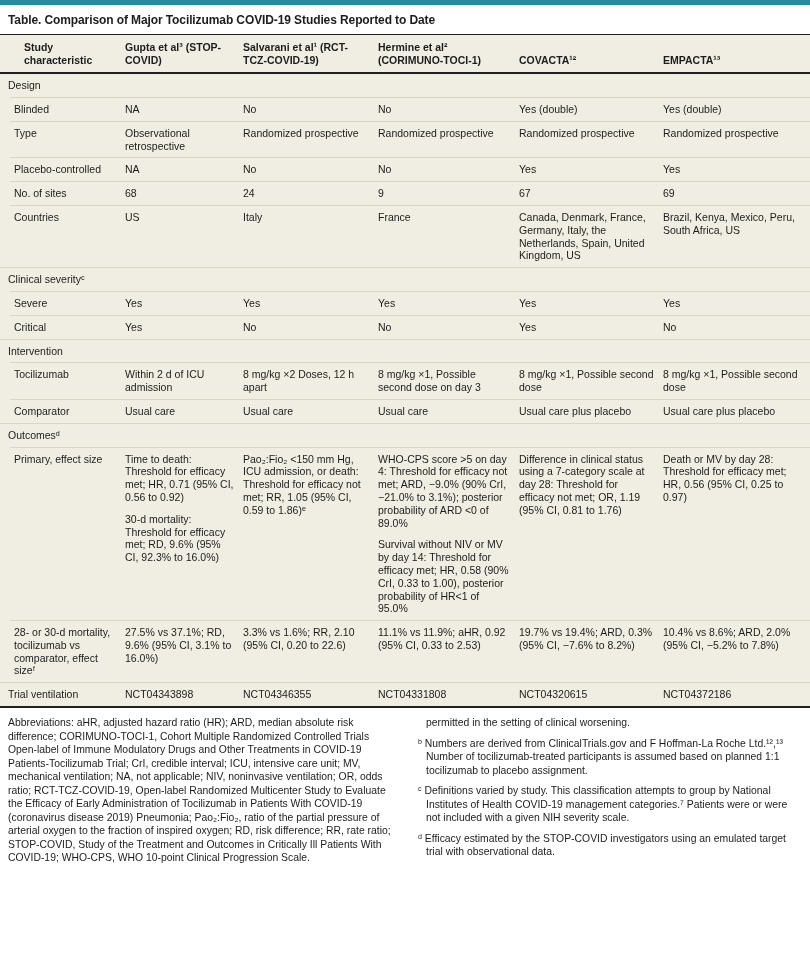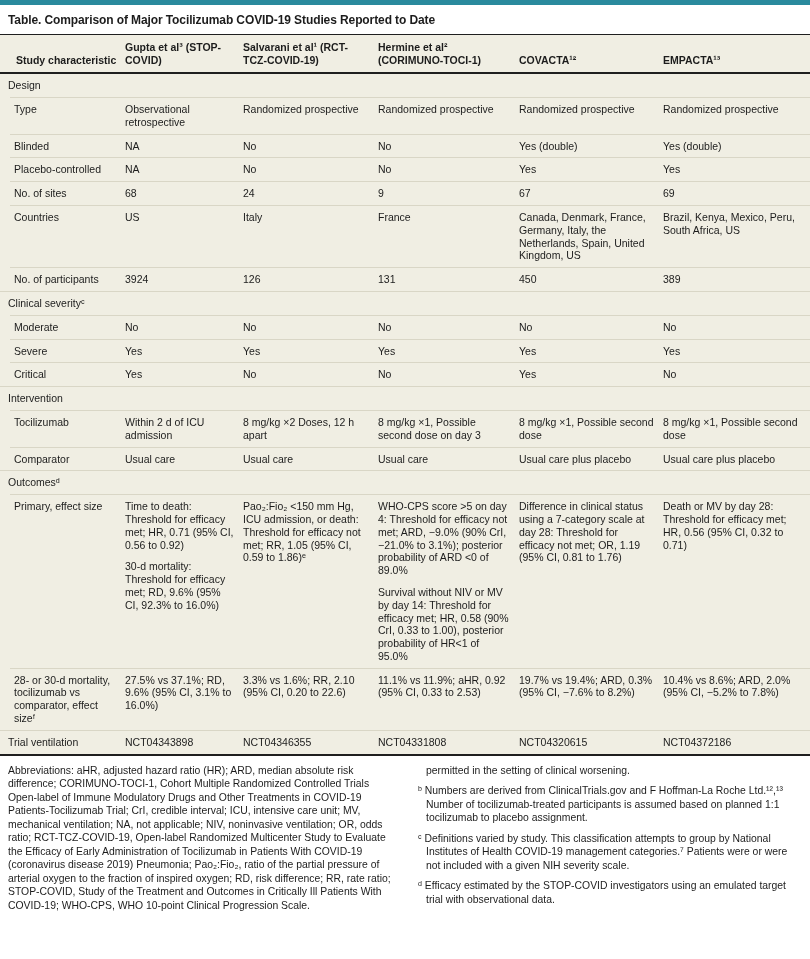--- a/index.html
+++ b/index.html
@@ -29,21 +29,21 @@
     border-bottom:2px solid var(--rule-dark);
     font-size:10.5px;line-height:1.22;
   }
   col.c1{width:125px;} col.c2{width:118px;} col.c3{width:135px;}
   col.c4{width:141px;} col.c5{width:144px;} col.c6{width:147px;}
   thead th{
     text-align:left;vertical-align:bottom;font-weight:700;
     padding:6px 8px 6px 0;border-bottom:2px solid var(--rule-dark);
     font-size:10.5px;line-height:1.2;
   }
-  thead th:first-child{padding-left:16px;}
+  thead th:first-child{padding-left:24px;}
   tbody td{vertical-align:top;border-top:1px solid var(--rule-light);}
   tbody tr:first-child td{border-top:none;}
   td.section-cell{padding:5px 8px 5px 8px;}
   td.label-cell{padding:5px 8px 5px 8px;}
   td.label-cell.indent{padding-left:14px;border-top-color:transparent;position:relative;}
   tbody tr:first-child td.label-cell.indent{border-top:none;}
   td.label-cell.indent::before{
     content:"";position:absolute;top:-1px;left:10px;right:0;height:1px;
     background:var(--rule-light);
   }
@@ -83,67 +83,67 @@
       <th>Hermine et al² (CORIMUNO-TOCI-1)</th>
       <th>COVACTA¹²</th>
       <th>EMPACTA¹³</th>
     </tr>
   </thead>
   <tbody>
       <tr>
         <td colspan="6" class="section-cell">Design</td>
       </tr>
       <tr>
+        <td class="label-cell indent">Blinded</td>
+        <td class="data-cell">
+          <div class="para">NA</div>
+        </td>
+        <td class="data-cell">
+          <div class="para">No</div>
+        </td>
+        <td class="data-cell">
+          <div class="para">No</div>
+        </td>
+        <td class="data-cell">
+          <div class="para">Yes (double)</div>
+        </td>
+        <td class="data-cell">
+          <div class="para">Yes (double)</div>
+        </td>
+      </tr>
+      <tr>
         <td class="label-cell indent">Type</td>
         <td class="data-cell">
           <div class="para">Observational retrospective</div>
         </td>
         <td class="data-cell">
           <div class="para">Randomized prospective</div>
         </td>
         <td class="data-cell">
           <div class="para">Randomized prospective</div>
         </td>
         <td class="data-cell">
           <div class="para">Randomized prospective</div>
         </td>
         <td class="data-cell">
           <div class="para">Randomized prospective</div>
         </td>
       </tr>
       <tr>
-        <td class="label-cell indent">Blinded</td>
+        <td class="label-cell indent">Placebo-controlled</td>
         <td class="data-cell">
           <div class="para">NA</div>
         </td>
         <td class="data-cell">
           <div class="para">No</div>
         </td>
         <td class="data-cell">
           <div class="para">No</div>
         </td>
         <td class="data-cell">
-          <div class="para">Yes (double)</div>
-        </td>
-        <td class="data-cell">
-          <div class="para">Yes (double)</div>
-        </td>
-      </tr>
-      <tr>
-        <td class="label-cell indent">Placebo-controlled</td>
-        <td class="data-cell">
-          <div class="para">NA</div>
-        </td>
-        <td class="data-cell">
-          <div class="para">No</div>
-        </td>
-        <td class="data-cell">
-          <div class="para">No</div>
-        </td>
-        <td class="data-cell">
           <div class="para">Yes</div>
         </td>
         <td class="data-cell">
           <div class="para">Yes</div>
         </td>
       </tr>
       <tr>
         <td class="label-cell indent">No. of sites</td>
         <td class="data-cell">
           <div class="para">68</div>
@@ -173,57 +173,21 @@
           <div class="para">France</div>
         </td>
         <td class="data-cell">
           <div class="para">Canada, Denmark, France, Germany, Italy, the Netherlands, Spain, United Kingdom, US</div>
         </td>
         <td class="data-cell">
           <div class="para">Brazil, Kenya, Mexico, Peru, South Africa, US</div>
         </td>
       </tr>
       <tr>
-        <td class="label-cell indent">No. of participants</td>
-        <td class="data-cell">
-          <div class="para">3924</div>
-        </td>
-        <td class="data-cell">
-          <div class="para">126</div>
-        </td>
-        <td class="data-cell">
-          <div class="para">131</div>
-        </td>
-        <td class="data-cell">
-          <div class="para">450</div>
-        </td>
-        <td class="data-cell">
-          <div class="para">389</div>
-        </td>
-      </tr>
-      <tr>
         <td colspan="6" class="section-cell">Clinical severityᶜ</td>
-      </tr>
-      <tr>
-        <td class="label-cell indent">Moderate</td>
-        <td class="data-cell">
-          <div class="para">No</div>
-        </td>
-        <td class="data-cell">
-          <div class="para">No</div>
-        </td>
-        <td class="data-cell">
-          <div class="para">No</div>
-        </td>
-        <td class="data-cell">
-          <div class="para">No</div>
-        </td>
-        <td class="data-cell">
-          <div class="para">No</div>
-        </td>
       </tr>
       <tr>
         <td class="label-cell indent">Severe</td>
         <td class="data-cell">
           <div class="para">Yes</div>
         </td>
         <td class="data-cell">
           <div class="para">Yes</div>
         </td>
         <td class="data-cell">
@@ -306,21 +270,21 @@
           <div class="para">Pao₂:Fio₂ &lt;150 mm Hg, ICU admission, or death: Threshold for efficacy not met; RR, 1.05 (95% CI, 0.59 to 1.86)ᵉ</div>
         </td>
         <td class="data-cell">
           <div class="para">WHO-CPS score &gt;5 on day 4: Threshold for efficacy not met; ARD, −9.0% (90% CrI, −21.0% to 3.1%); posterior probability of ARD &lt;0 of 89.0%</div>
           <div class="para">Survival without NIV or MV by day 14: Threshold for efficacy met; HR, 0.58 (90% CrI, 0.33 to 1.00), posterior probability of HR&lt;1 of 95.0%</div>
         </td>
         <td class="data-cell">
           <div class="para">Difference in clinical status using a 7-category scale at day 28: Threshold for efficacy not met; OR, 1.19 (95% CI, 0.81 to 1.76)</div>
         </td>
         <td class="data-cell">
-          <div class="para">Death or MV by day 28: Threshold for efficacy met; HR, 0.56 (95% CI, 0.32 to 0.71)</div>
+          <div class="para">Death or MV by day 28: Threshold for efficacy met; HR, 0.56 (95% CI, 0.25 to 0.97)</div>
         </td>
       </tr>
       <tr>
         <td class="label-cell indent">28- or 30-d mortality, tocilizumab vs comparator, effect sizeᶠ</td>
         <td class="data-cell">
           <div class="para">27.5% vs 37.1%; RD, 9.6% (95% CI, 3.1% to 16.0%)</div>
         </td>
         <td class="data-cell">
           <div class="para">3.3% vs 1.6%; RR, 2.10 (95% CI, 0.20 to 22.6)</div>
         </td>

